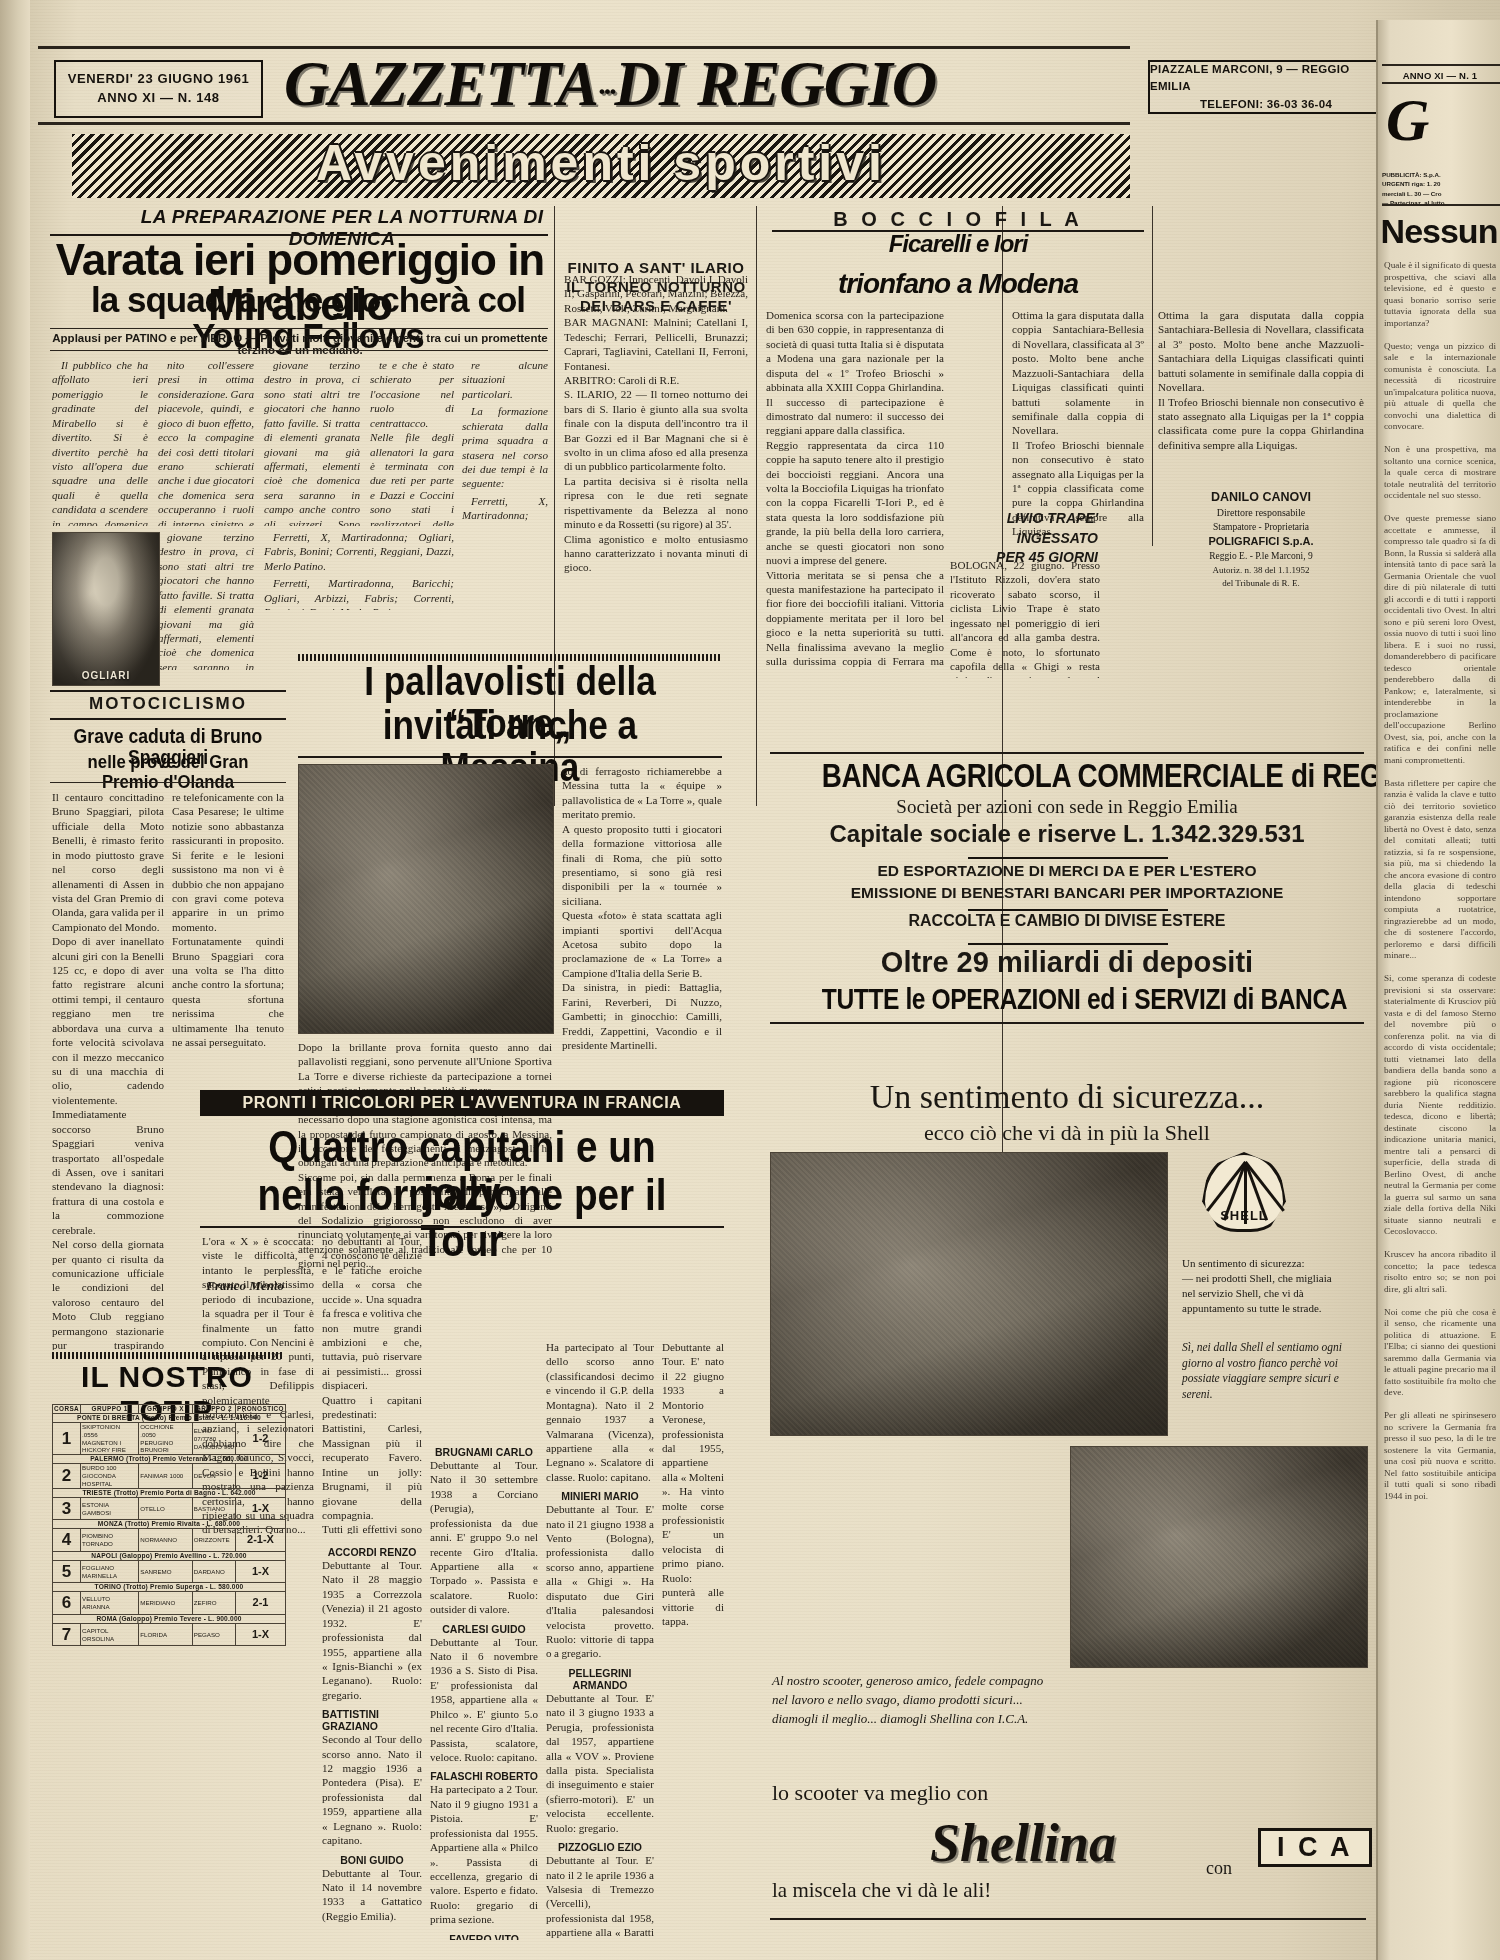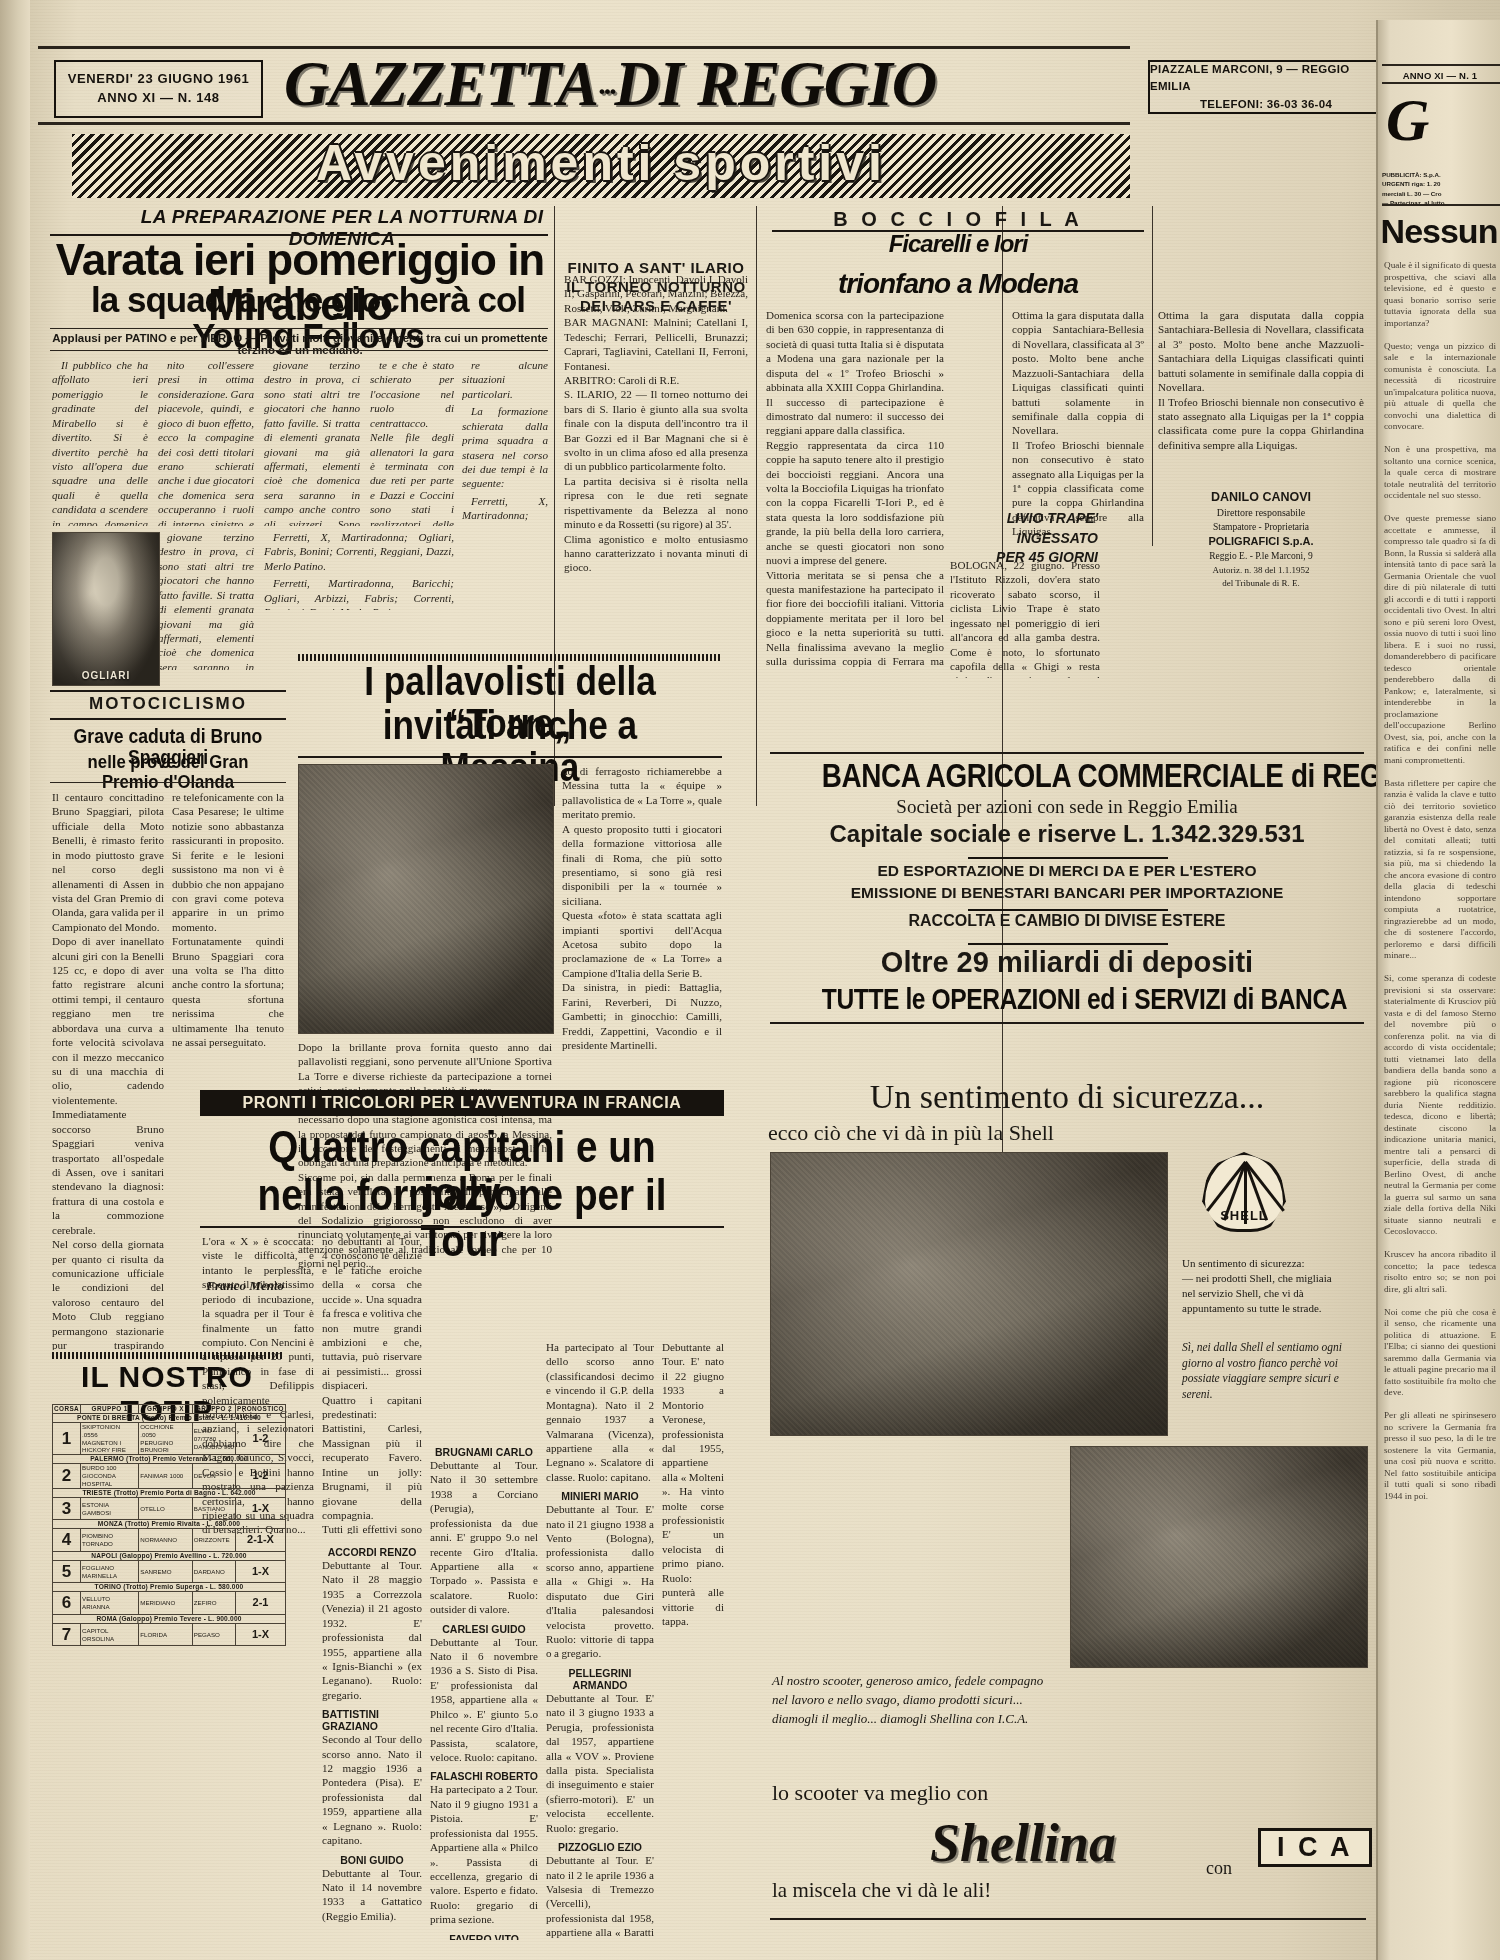--- a/index.html
+++ b/index.html
@@ -445,21 +445,21 @@
       <div>EMISSIONE DI BENESTARI BANCARI PER IMPORTAZIONE</div>
     </div>
     <div class="ad-line" style="position:absolute;left:938px;top:904px;width:200px;"></div>
     <div class="col" style="left:738px;top:912px;width:598px;font-family:'Liberation Sans',sans-serif;font-weight:700;font-size:16px;text-align:center;">RACCOLTA E CAMBIO DI DIVISE ESTERE</div>
     <div class="ad-line" style="position:absolute;left:938px;top:938px;width:200px;"></div>
     <div class="col" style="left:738px;top:946px;width:598px;font-family:'Liberation Sans',sans-serif;font-weight:700;font-size:29px;text-align:center;">Oltre 29 miliardi di depositi</div>
     <div class="col ad-title" style="left:738px;top:982px;width:598px;font-size:30px;">TUTTE le OPERAZIONI ed i SERVIZI di BANCA</div>
     <div class="hline2" style="left:740px;top:1022px;width:594px;"></div>
 
     <div class="col" style="left:738px;top:1078px;width:598px;font-family:'Liberation Serif',serif;font-size:34px;text-align:center;">Un sentimento di sicurezza...</div>
-    <div class="col" style="left:738px;top:1120px;width:598px;font-family:'Liberation Serif',serif;font-size:22px;font-style:normal;">ecco ciò che vi dà in più la Shell</div>
+    <div class="col" style="left:738px;top:1120px;width:598px;font-family:'Liberation Serif',serif;font-size:22px;text-align:center;font-style:normal;">ecco ciò che vi dà in più la Shell</div>
 
     <div class="photo" style="position:absolute;left:740px;top:1152px;width:396px;height:282px;"></div>
 
     <div class="shell" style="position:absolute;left:1172px;top:1152px;">
       <div class="sh"></div>
       <div class="rib" style="transform:rotate(0deg);"></div>
       <div class="rib" style="transform:rotate(20deg);"></div>
       <div class="rib" style="transform:rotate(-20deg);"></div>
       <div class="rib" style="transform:rotate(38deg);"></div>
       <div class="rib" style="transform:rotate(-38deg);"></div>

